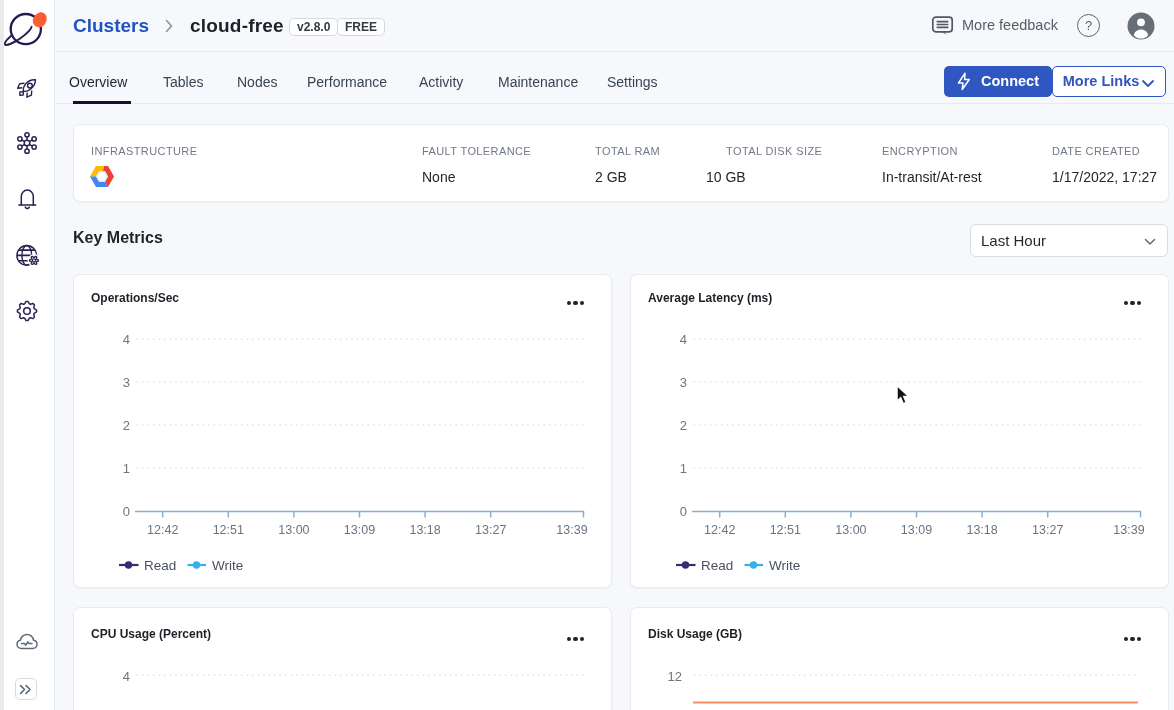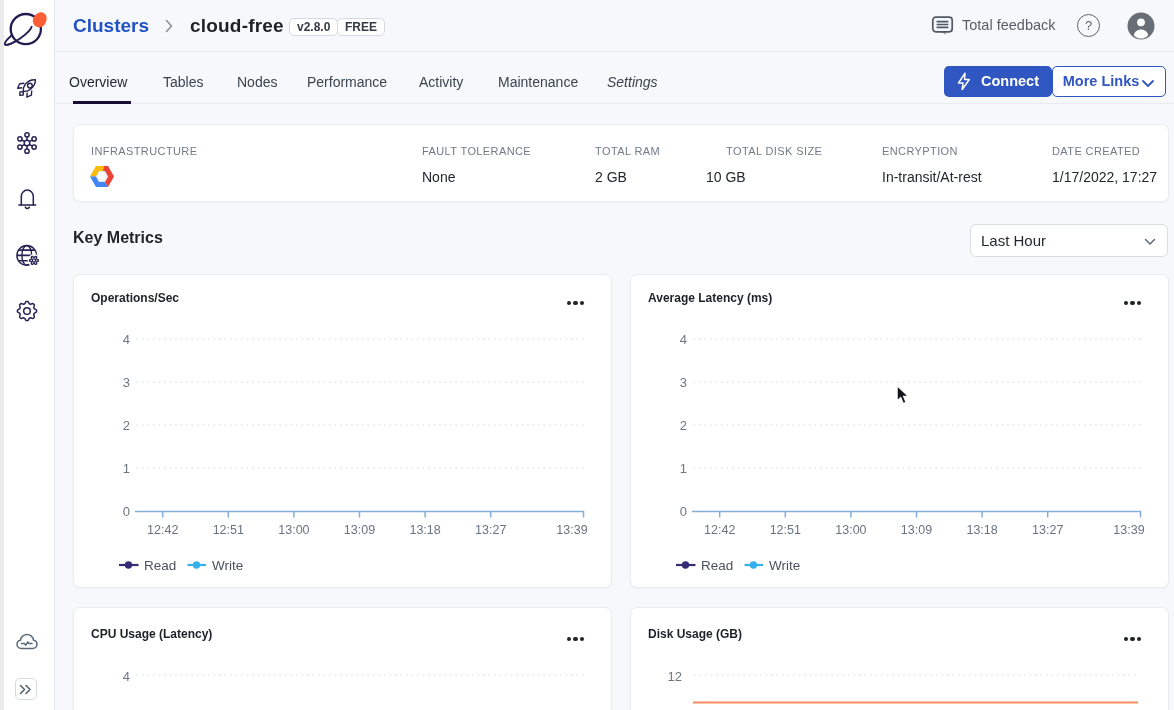--- a/index.html
+++ b/index.html
@@ -106,35 +106,35 @@
 <div class="badge" style="left:289px;">v2.8.0</div>
 <div class="badge" style="left:337px;">FREE</div>
 <svg class="abs" style="left:164px;top:18px;" width="10" height="16" viewBox="0 0 10 16" fill="none" stroke="#8a929c" stroke-width="1.6" stroke-linecap="round" stroke-linejoin="round">
     <path d="M2.5 2.5 L7.5 8 L2.5 13.5"></path>
   </svg>
 <svg class="abs" style="left:931px;top:15px;" width="23" height="21" viewBox="0 0 23 21" fill="none" stroke="#4f5a66" stroke-width="1.7">
   <rect x="1.8" y="2.2" width="19.4" height="14.6" rx="3"></rect>
   <path d="M5.6 6.6 H17.4 M5.6 9.5 H17.4 M5.6 12.4 H17.4"></path>
   <path d="M9.8 16.5 l6 3.2 -3.1 -3.2 z" fill="#4f5a66" stroke="none"></path>
 </svg>
-<div class="abs" id="sendfb">Total feedback</div>
+<div class="abs" id="sendfb">More feedback</div>
 <div class="abs" id="helpq">?</div>
 <svg class="abs" style="left:1127px;top:12px;" width="28" height="28" viewBox="0 0 28 28">
   <circle cx="14" cy="14" r="13.5" fill="#686e76"></circle>
   <circle cx="14" cy="10.3" r="3.9" fill="#fff"></circle>
   <path d="M6.8 23.2 C7.6 19.8 10.5 17.6 14 17.6 C17.5 17.6 20.4 19.8 21.2 23.2 C19.2 25.3 16.7 26.6 14 26.6 C11.3 26.6 8.8 25.3 6.8 23.2 Z" fill="#fff"></path>
 </svg>
 <div class="abs" id="tabrow">
   <div class="tab" style="left:14px; color:#1c2530;">Overview</div>
   <div class="tab" style="left:108px;">Tables</div>
   <div class="tab" style="left:182px;">Nodes</div>
   <div class="tab" style="left:252px;">Performance</div>
   <div class="tab" style="left:364px;">Activity</div>
   <div class="tab" style="left:443px;">Maintenance</div>
-  <div class="tab" style="left:552px;font-style:italic;">Settings</div>
+  <div class="tab" style="left:552px;">Settings</div>
   <div class="abs" id="tab-underline"></div>
   <div class="btn" id="btn-connect"><svg style="position:absolute;left:12px;top:5.5px;" width="16" height="19" viewBox="0 0 16 19">
         <path d="M9 1.2 L2.5 11 L7 11 L6.2 17.5 L13.3 7.5 L8.6 7.5 Z" fill="none" stroke="#fff" stroke-width="1.5" stroke-linejoin="round"></path>
       </svg>Connect</div>
   <div class="btn" id="btn-more">More Links<svg style="position:absolute;right:10px;top:12px;" width="14" height="9" viewBox="0 0 14 9">
         <path d="M2 2 L7 7 L12 2" fill="none" stroke="#2f56c1" stroke-width="1.8" stroke-linecap="round" stroke-linejoin="round"></path>
       </svg></div>
 </div>
 <div class="card" id="infocard">
   <div class="ilabel" style="left:17px;">INFRASTRUCTURE</div>
@@ -244,21 +244,21 @@
     <text class="xl" x="498" y="258.5">13:39</text>
     <line x1="45" y1="290" x2="64.5" y2="290" stroke="#322d76" stroke-width="2.2"></line>
     <circle cx="54.5" cy="290" r="3.7" fill="#322d76"></circle>
     <text class="lg" x="70" y="294.5">Read</text>
     <line x1="113.5" y1="290" x2="132" y2="290" stroke="#35b0ea" stroke-width="2.2"></line>
     <circle cx="122.5" cy="290" r="3.7" fill="#35b0ea"></circle>
     <text class="lg" x="138" y="294.5">Write</text>
   </svg>
 </div>
 <div class="card" id="cardC">
-  <div class="ctitle" style="top:19px;">CPU Usage (Latency)</div>
+  <div class="ctitle" style="top:19px;">CPU Usage (Percent)</div>
   <div class="dots" style="top:28px;">
       <i style="left:0"></i>
       <i style="left:6.7px"></i>
       <i style="left:13.4px"></i>
     </div>
   <svg class="chartsvg" width="539" height="102">
     <g class="grid">
         <line x1="62.5" y1="67" x2="510" y2="67"></line>
       </g>
     <text class="yl" x="56" y="73">4</text>

